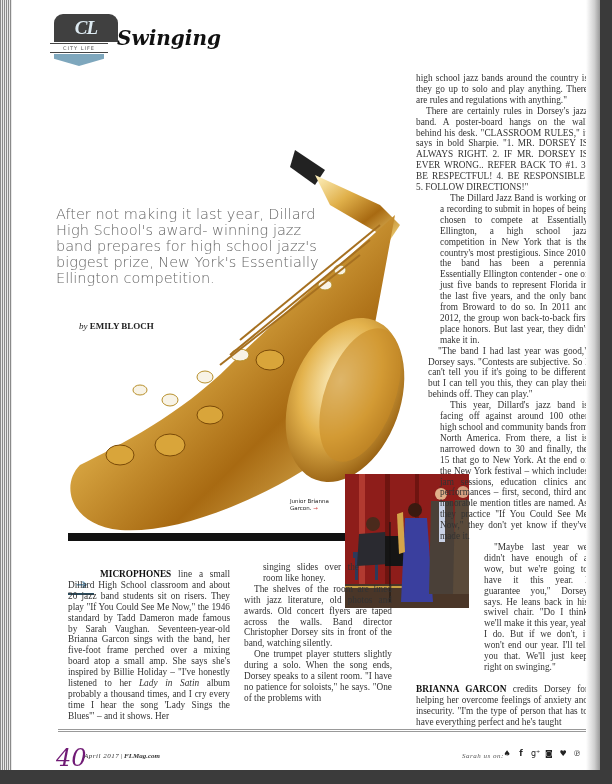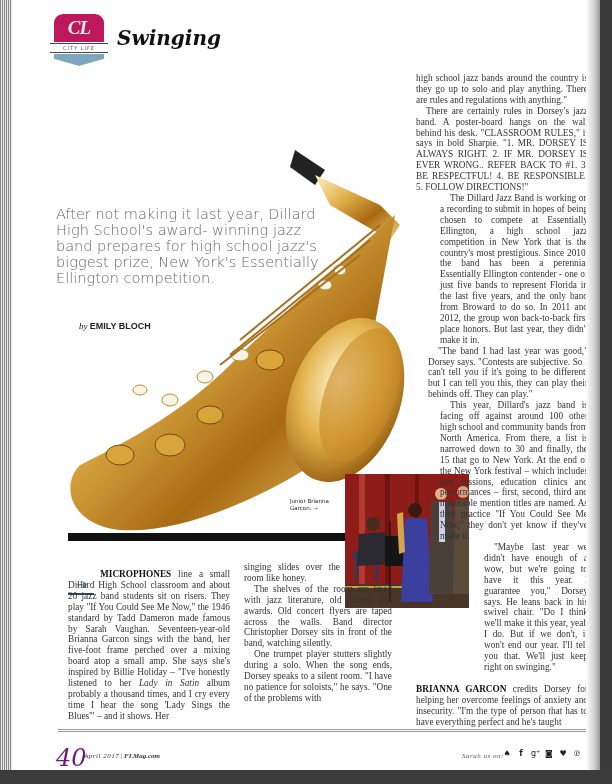--- a/index.html
+++ b/index.html
@@ -16,22 +16,22 @@
   }
   .page-shadow {
     position: absolute; right: 0; top: 0; width: 14px; height: 770px;
     background: linear-gradient(90deg, #ffffff 0%, #d0d0d0 60%, #9a9a9a 100%);
   }
   .bottom-bar { position: absolute; left: 0; bottom: 0; width: 612px; height: 14px; background: #3b3b3b; }
 
   
   .badge { position: absolute; left: 38px; top: 14px; width: 58px; height: 52px; }
   .badge-top {
-    position: absolute; left: 4px; top: 0; width: 50px; height: 28px;
-    background: #be185d; border-radius: 9px 9px 0 0;
+    position: absolute; left: 4px; top: 0; width: 64px; height: 28px;
+    background: #404040; border-radius: 9px 9px 0 0;
     color: #ddeaf1; font-family: "Liberation Serif", serif; font-weight: bold; font-style: italic;
     font-size: 19px; text-align: center; line-height: 28px; letter-spacing: -1px;
   }
   .badge-band {
     position: absolute; left: 0; top: 29px; width: 58px; height: 10px;
     border-top: 1px solid #444; border-bottom: 1px solid #444; background: #fff;
     font-family: "DejaVu Sans", sans-serif; font-size: 5px; letter-spacing: 1px;
     color: #555; text-align: center; line-height: 8px;
   }
   .badge-bottom {
@@ -50,21 +50,21 @@
     font-family: "DejaVu Serif", serif; font-weight: 900; font-style: italic;
     font-size: 34px; line-height: 34px; color: #111; letter-spacing: -1px;
   }
   .dek {
     position: absolute; left: 44px; top: 206px; width: 270px;
     font-family: "DejaVu Sans", sans-serif; font-weight: 300; font-size: 14.5px;
     line-height: 16px; color: #666;
   }
   .byline { position: absolute; left: 44px; top: 321px; font-size: 9px; color: #222; }
   .byline .by { font-family: "Liberation Serif", serif; font-style: italic; margin-left: 23px; }
-  .byline .name { font-family: Liberation Sans, sans-serif; font-weight: bold; }
+  .byline .name { font-family: Liberation Serif, serif; font-weight: bold; }
 
   
   .sax { position: absolute; left: 28px; top: 145px; width: 400px; height: 400px; }
 
   
   .caption {
     position: absolute; left: 278px; top: 498px; width: 50px;
     font-family: "DejaVu Sans", sans-serif; font-size: 5.5px; line-height: 7px; color: #222;
   }
   .caption .arrow { color: #d04040; }
@@ -191,21 +191,21 @@
     <span class="arr">➔</span>
     <div class="rule"></div>
   </div>
   <div class="col col-left">
     <p style="text-indent:32px;">
       <b>MICROPHONES</b><span> line a small Dillard High School classroom and about 20 jazz band students sit on risers. They play "If You Could See Me Now," the 1946 standard by Tadd Dameron made famous by Sarah Vaughan. Seventeen-year-old Brianna Garcon sings with the band, her five-foot frame perched over a mixing board atop a small amp. She says she's inspired by Billie Holiday – "I've honestly listened to her </span><i>Lady in Satin</i><span> album probably a thousand times, and I cry every time I hear the song 'Lady Sings the Blues'" – and it shows. Her</span>
     </p>
   </div>
 
   <div class="col col-mid">
-    <p style="width:96px;">singing slides over the room like honey.</p>
+    <p style="width:96px;margin-left:19px;">singing slides over the room like honey.</p>
     <p class="indent">The shelves of the room are lined with jazz literature, old photos and awards. Old concert flyers are taped across the walls. Band director Christopher Dorsey sits in front of the band, watching silently.</p>
     <p class="indent">One trumpet player stutters slightly during a solo. When the song ends, Dorsey speaks to a silent room. "I have no patience for soloists," he says. "One of the problems with</p>
   </div>
 
   <div class="col col-right">
     <p>high school jazz bands around the country is they go up to solo and play anything. There are rules and regulations with anything."</p>
     <p class="indent">There are certainly rules in Dorsey's jazz band. A poster-board hangs on the wall behind his desk. "CLASSROOM RULES," it says in bold Sharpie. "1. MR. DORSEY IS ALWAYS RIGHT. 2. IF MR. DORSEY IS EVER WRONG.. REFER BACK TO #1. 3. BE RESPECTFUL! 4. BE RESPONSIBLE! 5. FOLLOW DIRECTIONS!"</p>
     <p class="indent" style="padding-left:24px;">The Dillard Jazz Band is working on a recording to submit in hopes of being chosen to compete at Essentially Ellington, a high school jazz competition in New York that is the country's most prestigious. Since 2010, the band has been a perennial Essentially Ellington contender - one of just five bands to represent Florida in the last five years, and the only band from Broward to do so. In 2011 and 2012, the group won back-to-back first place honors. But last year, they didn't make it in.</p>
     <p class="indent" style="padding-left:12px;">"The band I had last year was good," Dorsey says. "Contests are subjective. So I can't tell you if it's going to be different, but I can tell you this, they can play their behinds off. They can play."</p>
     <p class="indent" style="padding-left:24px;">This year, Dillard's jazz band is facing off against around 100 other high school and community bands from North America. From there, a list is narrowed down to 30 and finally, the 15 that go to New York. At the end of the New York festival – which includes jam sessions, education clinics and performances – first, second, third and honorable mention titles are named. As they practice "If You Could See Me Now," they don't yet know if they've made it.</p>

